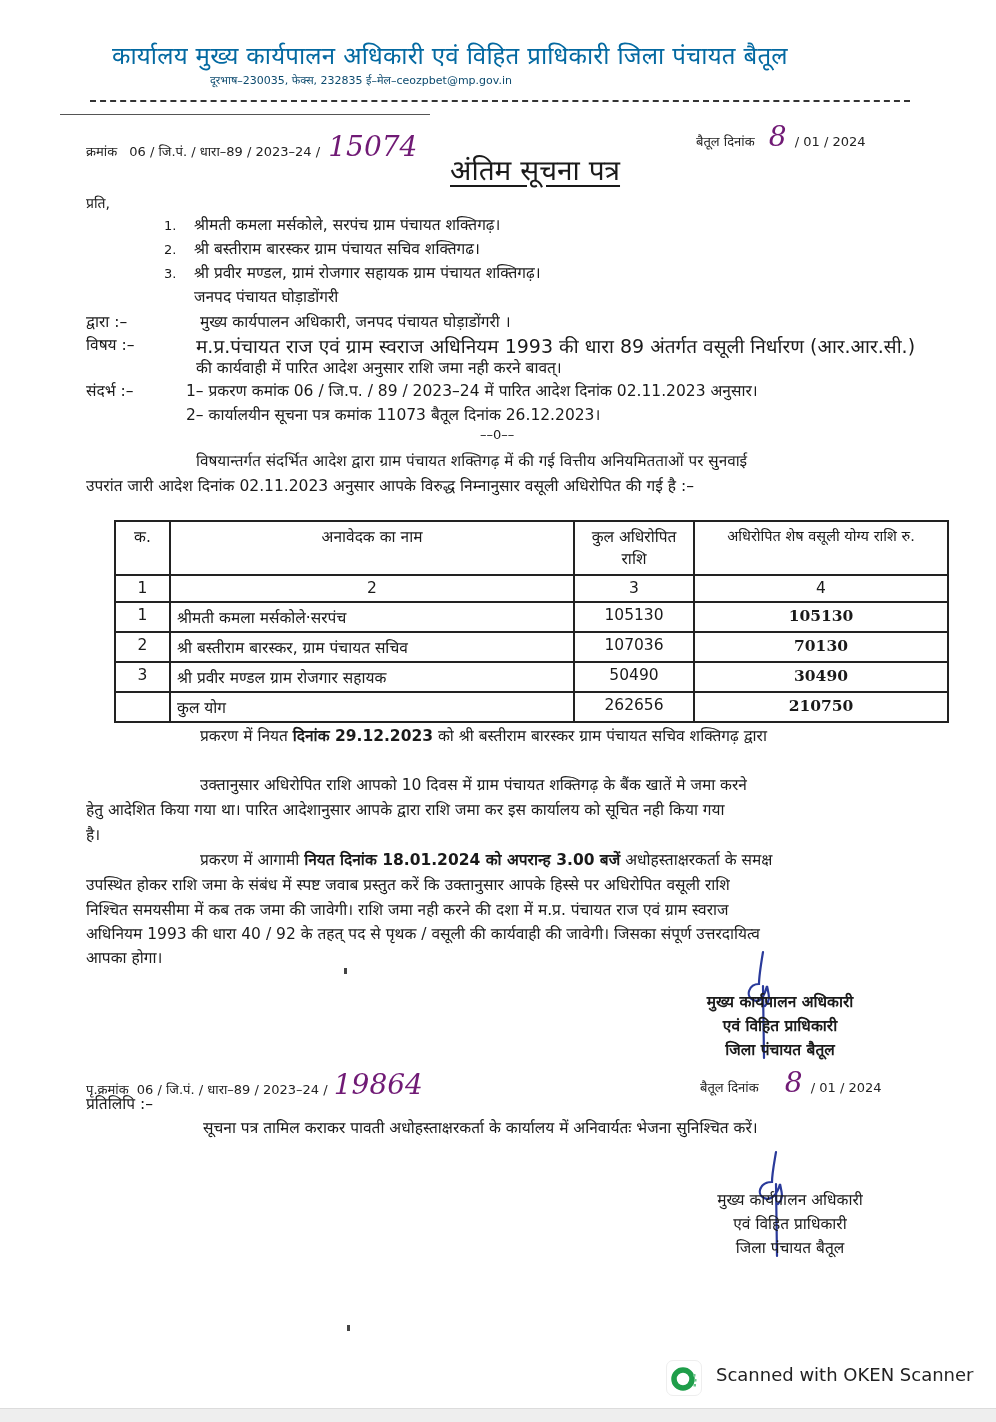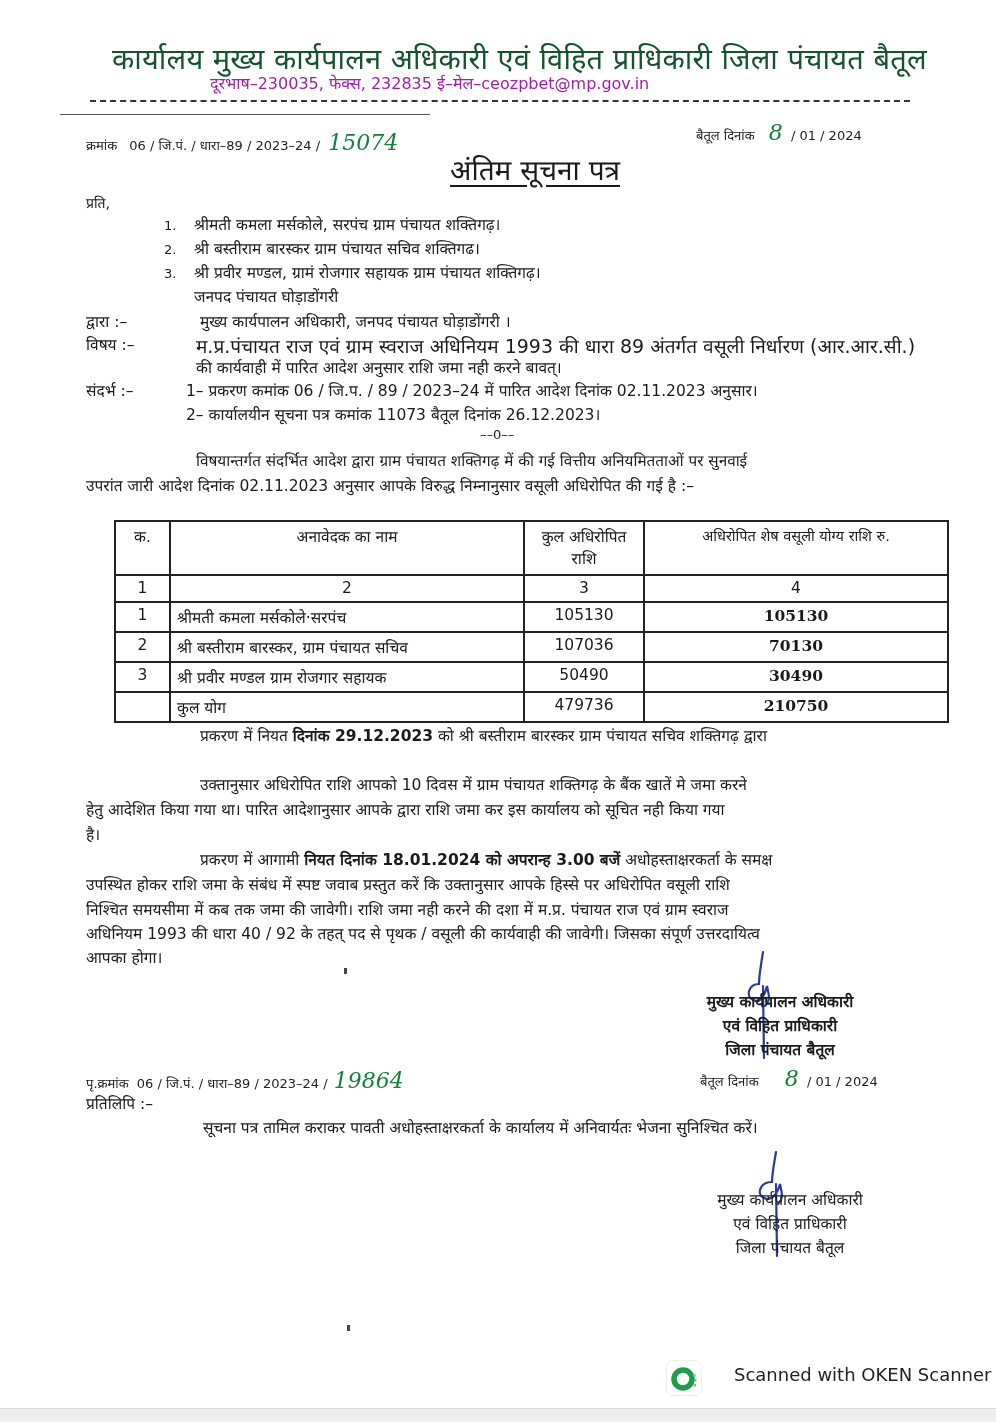--- a/index.html
+++ b/index.html
@@ -1,44 +1,44 @@
 <!DOCTYPE html>
 <html><head>
 <meta charset="utf-8">
 <style>
   * { box-sizing: border-box; margin: 0; padding: 0; }
   html, body { width: 996px; height: 1422px; background: #ffffff; overflow: hidden; }
   body { position: relative; font-family: "DejaVu Sans", "Liberation Sans", sans-serif; color: #1a1a1a; }
   .abs { position: absolute; white-space: nowrap; }
   .page { position: absolute; left: 0; top: 0; width: 996px; height: 1422px; }
 
-  .hdr-title { left: 112px; top: 38px; font-size: 29px; letter-spacing: 0.2px; color: #14532d; }
-  .hdr-contact { left: 210px; top: 72px; font-size: 16px; color: #a21caf; }
+  .hdr-title { left: 112px; top: 38px; font-size: 24px; letter-spacing: 0.2px; color: #0369a1; }
+  .hdr-contact { left: 210px; top: 72px; font-size: 11px; color: #0c4a6e; }
   .hdr-rule { left: 90px; top: 100px; width: 820px; height: 0; border-top: 2px dashed #333; }
   .hdr-rule2 { left: 60px; top: 114px; width: 370px; height: 0; border-top: 1px solid #555; }
 
   .small { font-size: 13px; color: #222; }
   .body { font-size: 15.5px; color: #1a1a1a; }
-  .hand { font-family: "DejaVu Serif", serif; font-style: italic; font-size: 22px; color: #15803d; }
+  .hand { font-family: "DejaVu Serif", serif; font-style: italic; font-size: 28px; color: #701a75; }
 
   .notice-title { left: 450px; top: 150px; font-size: 28px; text-decoration: underline; text-underline-offset: 5px; }
 
   table.rec { position: absolute; left: 114px; top: 520px; width: 835px; border-collapse: collapse; font-size: 15.5px; }
   table.rec td { border: 2px solid #222; padding: 3px 6px; vertical-align: top; height: 27px; }
   table.rec td.c { text-align: center; }
   table.rec td.b { font-weight: bold; font-family: "DejaVu Serif", serif; }
   table.rec tr.head td { height: 54px; }
 
   .sig-block { font-size: 15.5px; font-weight: bold; text-align: center; line-height: 24px; }
   .sig-block2 { font-size: 15.5px; text-align: center; line-height: 24px; }
   .signature { position: absolute; }
 
   .footer { left: 666px; top: 1358px; width: 330px; height: 40px; }
   .oken-logo { position: absolute; left: 0; top: 2px; width: 36px; height: 36px; border-radius: 7px; background: #fff; border: 1px solid #eee; }
-  .oken-text { position: absolute; left: 68px; top: 6px; font-family: "DejaVu Sans", sans-serif; font-size: 18px; color: #222; text-align: right; }
+  .oken-text { position: absolute; left: 50px; top: 6px; font-family: "DejaVu Sans", sans-serif; font-size: 18px; color: #222; text-align: right; }
   .bottom-bar { left: 0; top: 1408px; width: 996px; height: 14px; background: #eeeeee; border-top: 1px solid #dcdcdc; }
   .dot { position: absolute; width: 3px; height: 6px; background: #444; }
 </style>
 </head>
 <body>
 
 <div class="page">
 
   <div class="abs hdr-title">कार्यालय मुख्य कार्यपालन अधिकारी एवं विहित प्राधिकारी जिला पंचायत बैतूल</div>
   <div class="abs hdr-contact">दूरभाष–230035, फेक्स, 232835 ई–मेल–ceozpbet@mp.gov.in</div>
@@ -83,21 +83,21 @@
 
   <div class="abs body" style="left:480px; top:427px; font-size:13px;">––0––</div>
 
   <div class="abs body" style="left:196px; top:450px; font-size:15.3px;">विषयान्तर्गत संदर्भित आदेश द्वारा ग्राम पंचायत शक्तिगढ़ में की गई वित्तीय अनियमितताओं पर सुनवाई</div>
   <div class="abs body" style="left:86px; top:474px;">उपरांत जारी आदेश दिनांक 02.11.2023 अनुसार आपके विरुद्ध निम्नानुसार वसूली अधिरोपित की गई है :–</div>
 
   <table class="rec">
     <tbody>
         <tr class="head">
       <td class="c" style="width:55px;">क.</td>
-      <td class="c" style="width:354px;">अनावेदक का नाम</td>
+      <td class="c" style="width:404px;">अनावेदक का नाम</td>
       <td class="c" style="width:120px; white-space:normal;">कुल अधिरोपित राशि</td>
       <td class="c" style="font-size:14.5px;">अधिरोपित शेष वसूली योग्य राशि रु.</td>
     </tr>
     <tr>
       <td class="c">1</td>
       <td class="c">2</td>
       <td class="c">3</td>
       <td class="c">4</td>
     </tr>
     <tr>
@@ -114,21 +114,21 @@
     </tr>
     <tr>
       <td class="c">3</td>
       <td>श्री प्रवीर मण्डल ग्राम रोजगार सहायक</td>
       <td class="c">50490</td>
       <td class="c b">30490</td>
     </tr>
     <tr>
       <td></td>
       <td>कुल योग</td>
-      <td class="c">479736</td>
+      <td class="c">262656</td>
       <td class="c b">210750</td>
     </tr>
   </tbody>
     </table>
 
   <div class="abs body" style="left:200px; top:724px;">
     <span>प्रकरण में नियत </span><b>दिनांक 29.12.2023</b><span> को श्री बस्तीराम बारस्कर ग्राम पंचायत सचिव शक्तिगढ़ द्वारा</span>
   </div>
 
   <div class="abs body" style="left:200px; top:773px;">उक्तानुसार अधिरोपित राशि आपको 10 दिवस में ग्राम पंचायत शक्तिगढ़ के बैंक खातें मे जमा करने</div>

